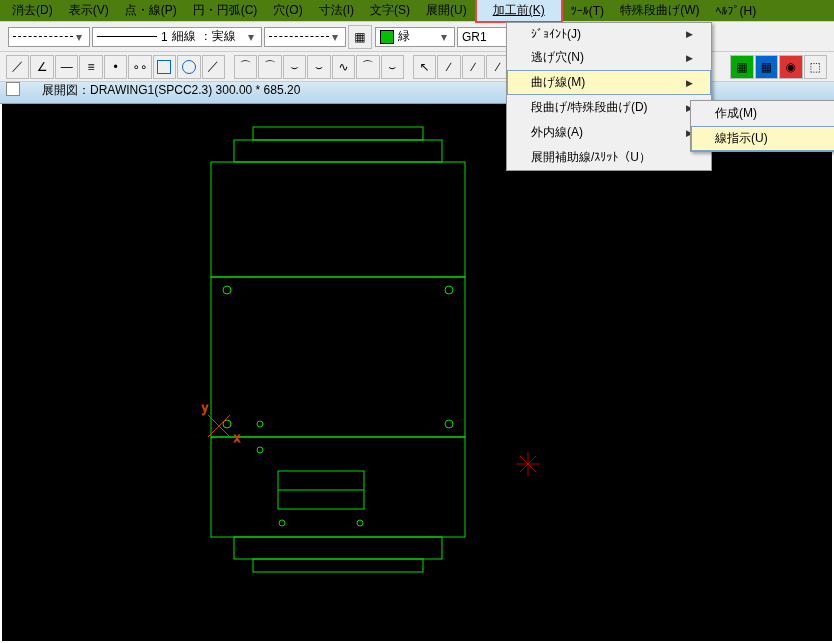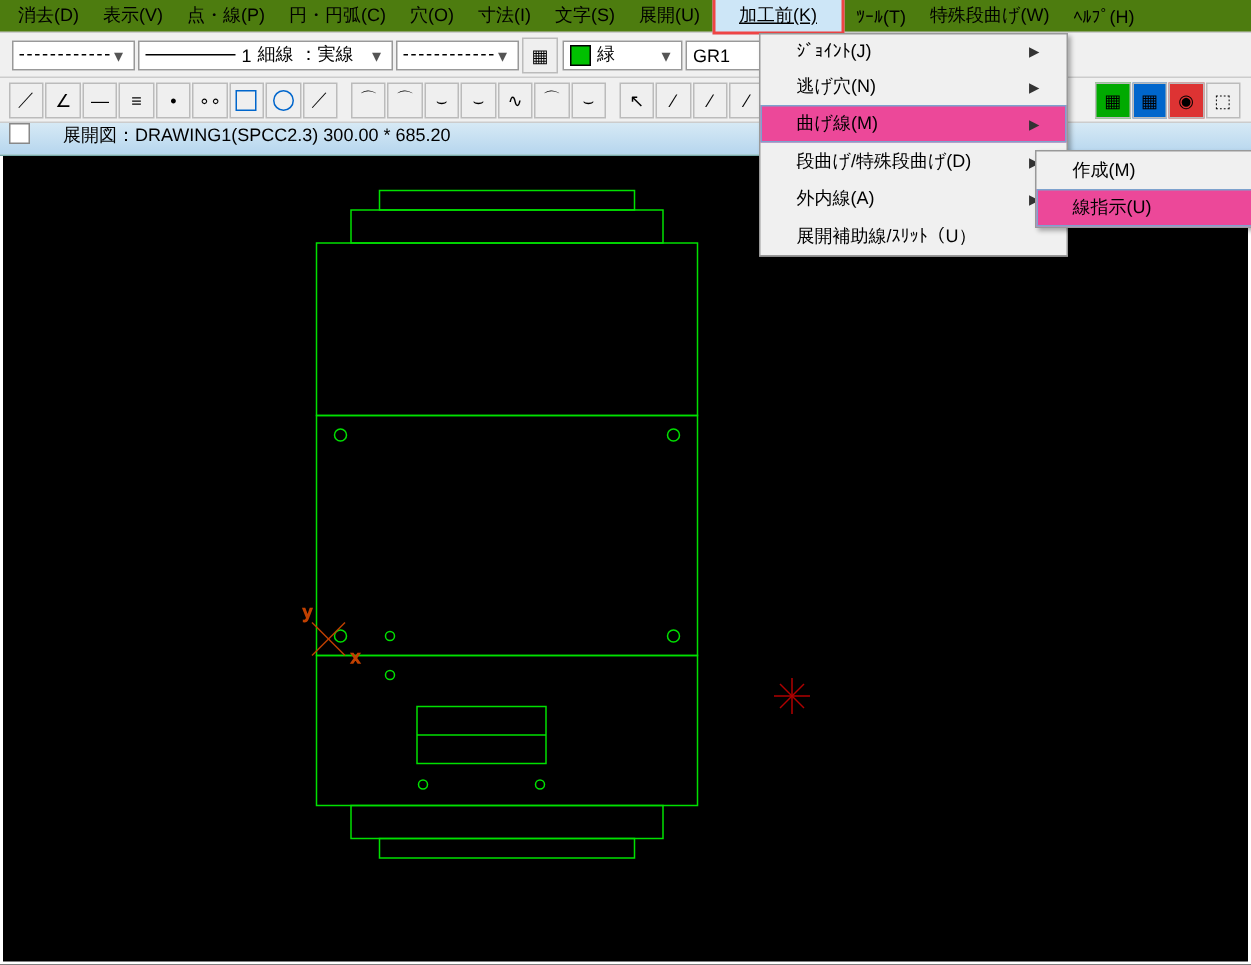--- a/index.html
+++ b/index.html
@@ -13,21 +13,21 @@
 .swatch{width:14px;height:14px;background:#00c000;border:1px solid #000;display:inline-block;margin-right:4px;}
 .dd{width:12px;text-align:center;color:#555;}
 .toolbar2{display:flex;align-items:center;height:30px;background:#f0f0f0;border-bottom:1px solid #ccc;padding:2px 6px;gap:0;}
 .tbtn{width:24px;height:24px;border:1px solid #bbb;background:#efefef;display:inline-flex;align-items:center;justify-content:center;margin-right:1px;}
 .sep{width:8px;}
 .titlebar{background:#add8e6;background:linear-gradient(#d6e9f5,#b6d6ee);height:22px;display:flex;padding:0 6px;border-bottom:1px solid #7aa;gap:22px;}
 .titlebar .ticon{width:14px;height:14px;background:#fff;border:1px solid #888;display:inline-block;}
 .canvas{background:#000;width:830px;height:537px;margin:0 2px;position:relative;overflow:hidden;}
 .dropdown{position:absolute;background:#f0f0f0;border:1px solid #999;box-shadow:2px 2px 3px rgba(0,0,0,.3);}
 .dropdown .mi{display:flex;align-items:center;justify-content:space-between;padding:4px 18px 4px 24px;cursor:default;white-space:nowrap;}
-.dropdown .mi.hi{background:#ec4899;border:1px solid #7da2ce;padding:3px 17px 3px 23px;}
+.dropdown .mi.hi{background:#fef9c3;border:1px solid #7da2ce;padding:3px 17px 3px 23px;}
 .dropdown .arrow{font-size:9px;color:#333;margin-left:24px;}
 .menu1{left:480px;top:22px;width:206px;margin-left:26px;}
 .menu2{left:690px;top:100px;width:168px;}
 svg{position:absolute;left:0;top:0;}
 
 
 .ic{width:14px;height:14px;display:inline-block;}
 .ic-rect{border:1.5px solid #06c;}
 .ic-circ{border:1.5px solid #06c;border-radius:50%;}
 .hline{width:60px;height:0;border-top:1px solid #000;display:inline-block;}

